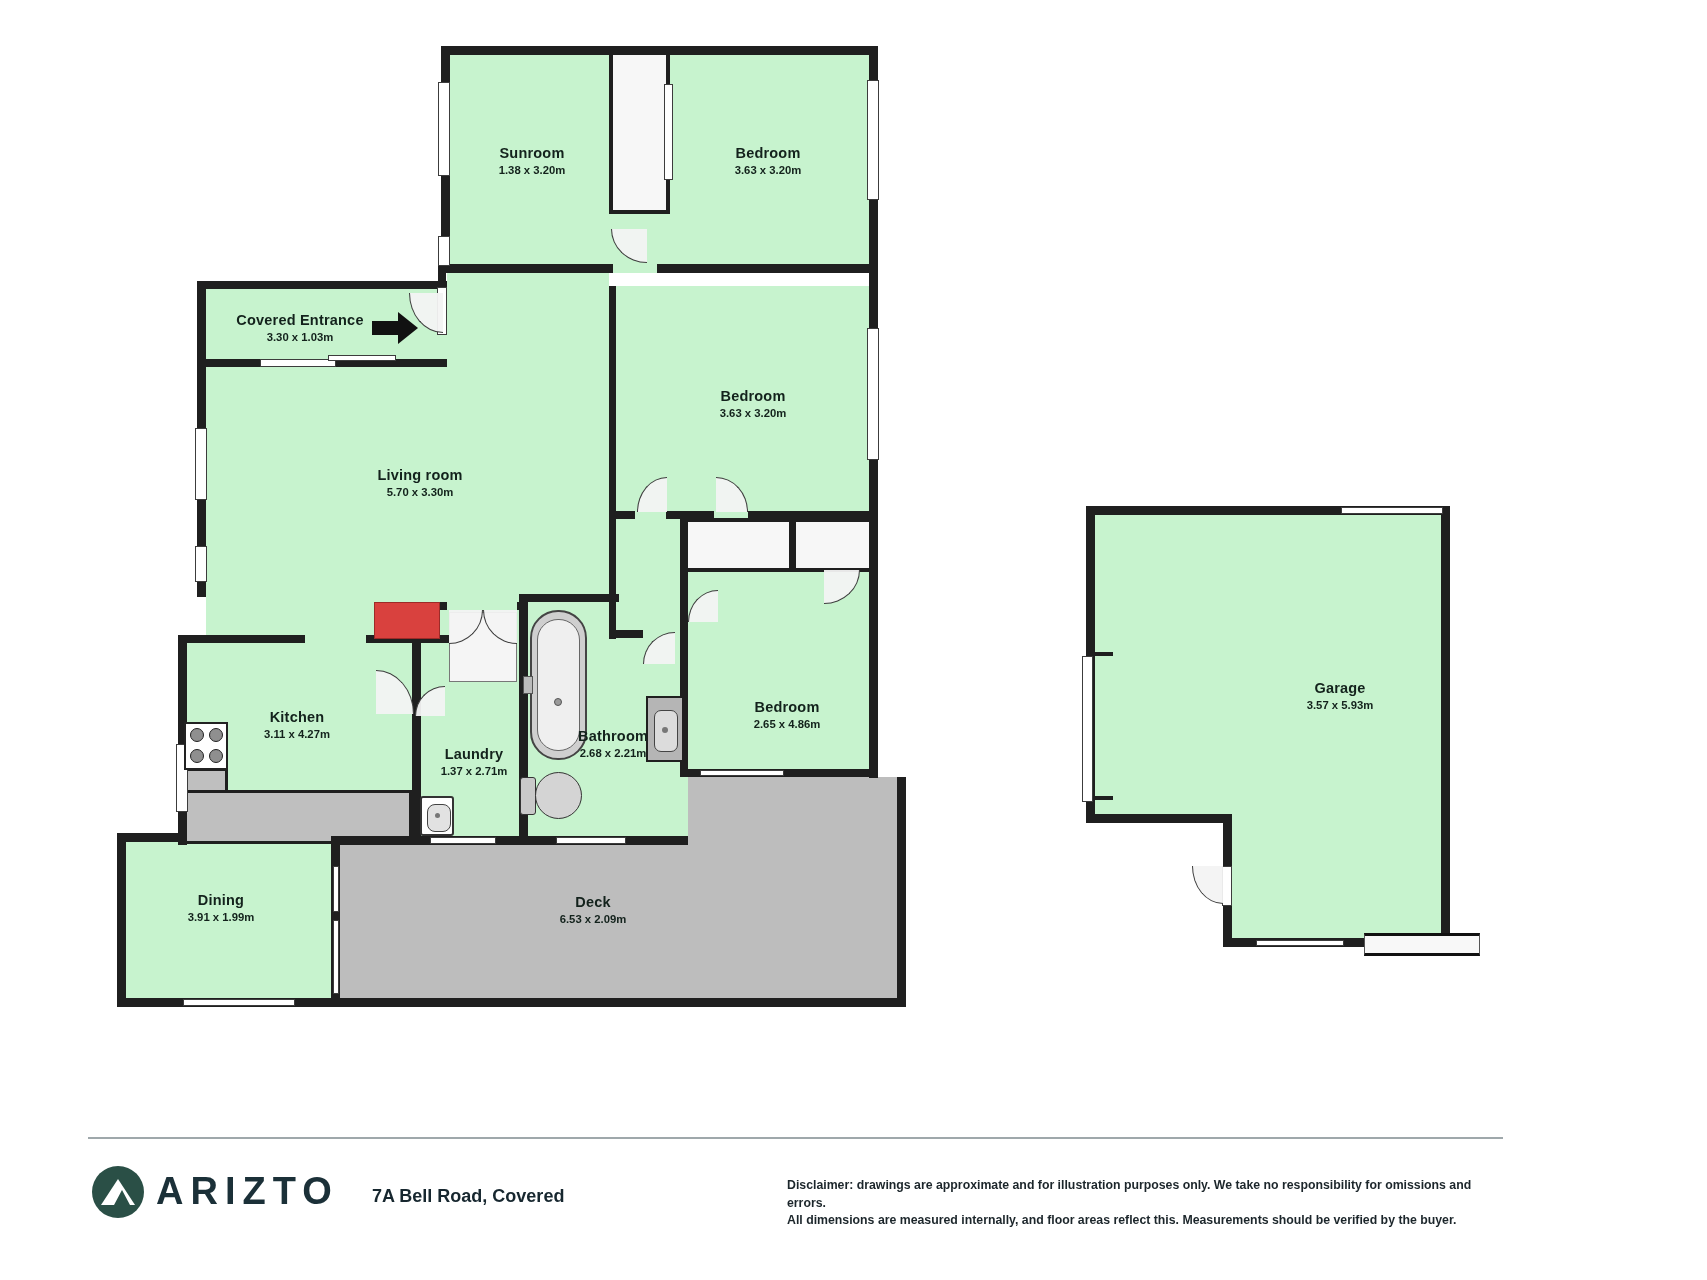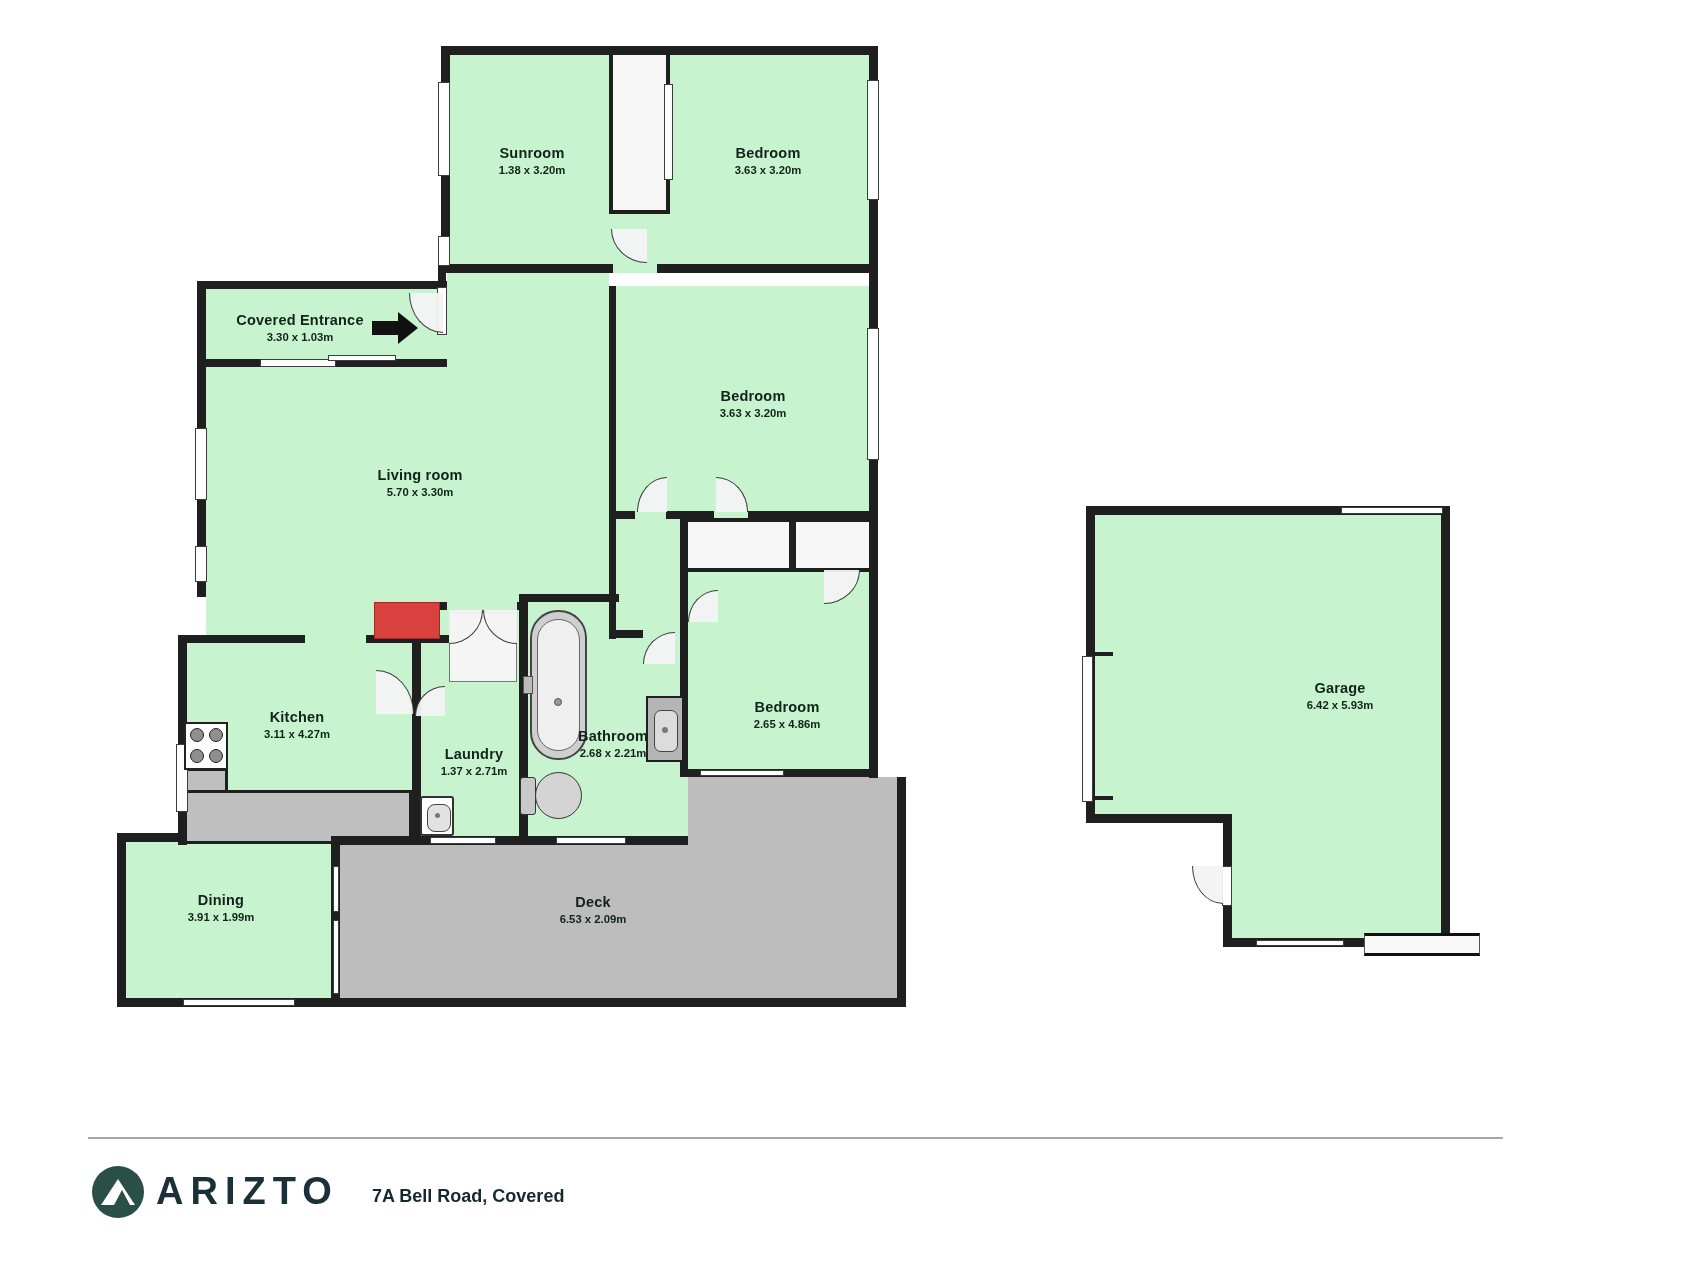--- a/index.html
+++ b/index.html
@@ -106,21 +106,21 @@
   <div class="rlabel" style="left:221px;top:907px">
     <div class="rname">Dining</div>
     <div class="rdims">3.91 x 1.99m</div>
   </div>
   <div class="rlabel" style="left:593px;top:909px">
     <div class="rname">Deck</div>
     <div class="rdims">6.53 x 2.09m</div>
   </div>
   <div class="rlabel" style="left:1340px;top:695px">
     <div class="rname">Garage</div>
-    <div class="rdims">6.42 x 5.93m</div>
+    <div class="rdims">3.57 x 5.93m</div>
   </div>
 
   <div id="arrow">
     <div class="shaft"></div>
     <div class="head"></div>
   </div>
 
   <div class="fixture" id="redbox"></div>
   <div class="counter" style="left:184px;top:768px;width:44px;height:76px;"></div>
   <div class="counter" style="left:184px;top:790px;width:228px;height:54px;"></div>
@@ -152,20 +152,22 @@
   <div class="wfill" style="left:449px;top:612px;width:68px;height:70px;"></div>
 
   <div id="divider"></div>
   <div id="logo">
     <div class="mtn"></div>
     <div class="mtn2"></div>
   </div>
   <div id="brand">ARIZTO</div>
   <div id="address">7A Bell Road, Covered</div>
   <div id="disclaimer">
+    <div>Disclaimer: drawings are approximate and for illustration purposes only. We take no responsibility for omissions and errors.</div>
+    <div>All dimensions are measured internally, and floor areas reflect this. Measurements should be verified by the buyer.</div>
   </div>
 <div class="gfill" style="left: 450px; top: 55px; width: 419px; height: 209px;"></div>
     <div class="gfill" style="left: 613px; top: 212px; width: 55px; height: 61px;"></div>
     <div class="gfill" style="left: 206px; top: 289px; width: 241px; height: 70px;"></div>
     <div class="gfill" style="left: 447px; top: 273px; width: 162px; height: 100px;"></div>
     <div class="gfill" style="left: 206px; top: 367px; width: 403px; height: 268px;"></div>
     <div class="gfill" style="left: 616px; top: 286px; width: 253px; height: 228px;"></div>
     <div class="gfill" style="left: 616px; top: 511px; width: 64px; height: 128px;"></div>
     <div class="gfill" style="left: 688px; top: 511px; width: 181px; height: 258px;"></div>
     <div class="gfill" style="left: 528px; top: 594px; width: 160px; height: 242px;"></div>

